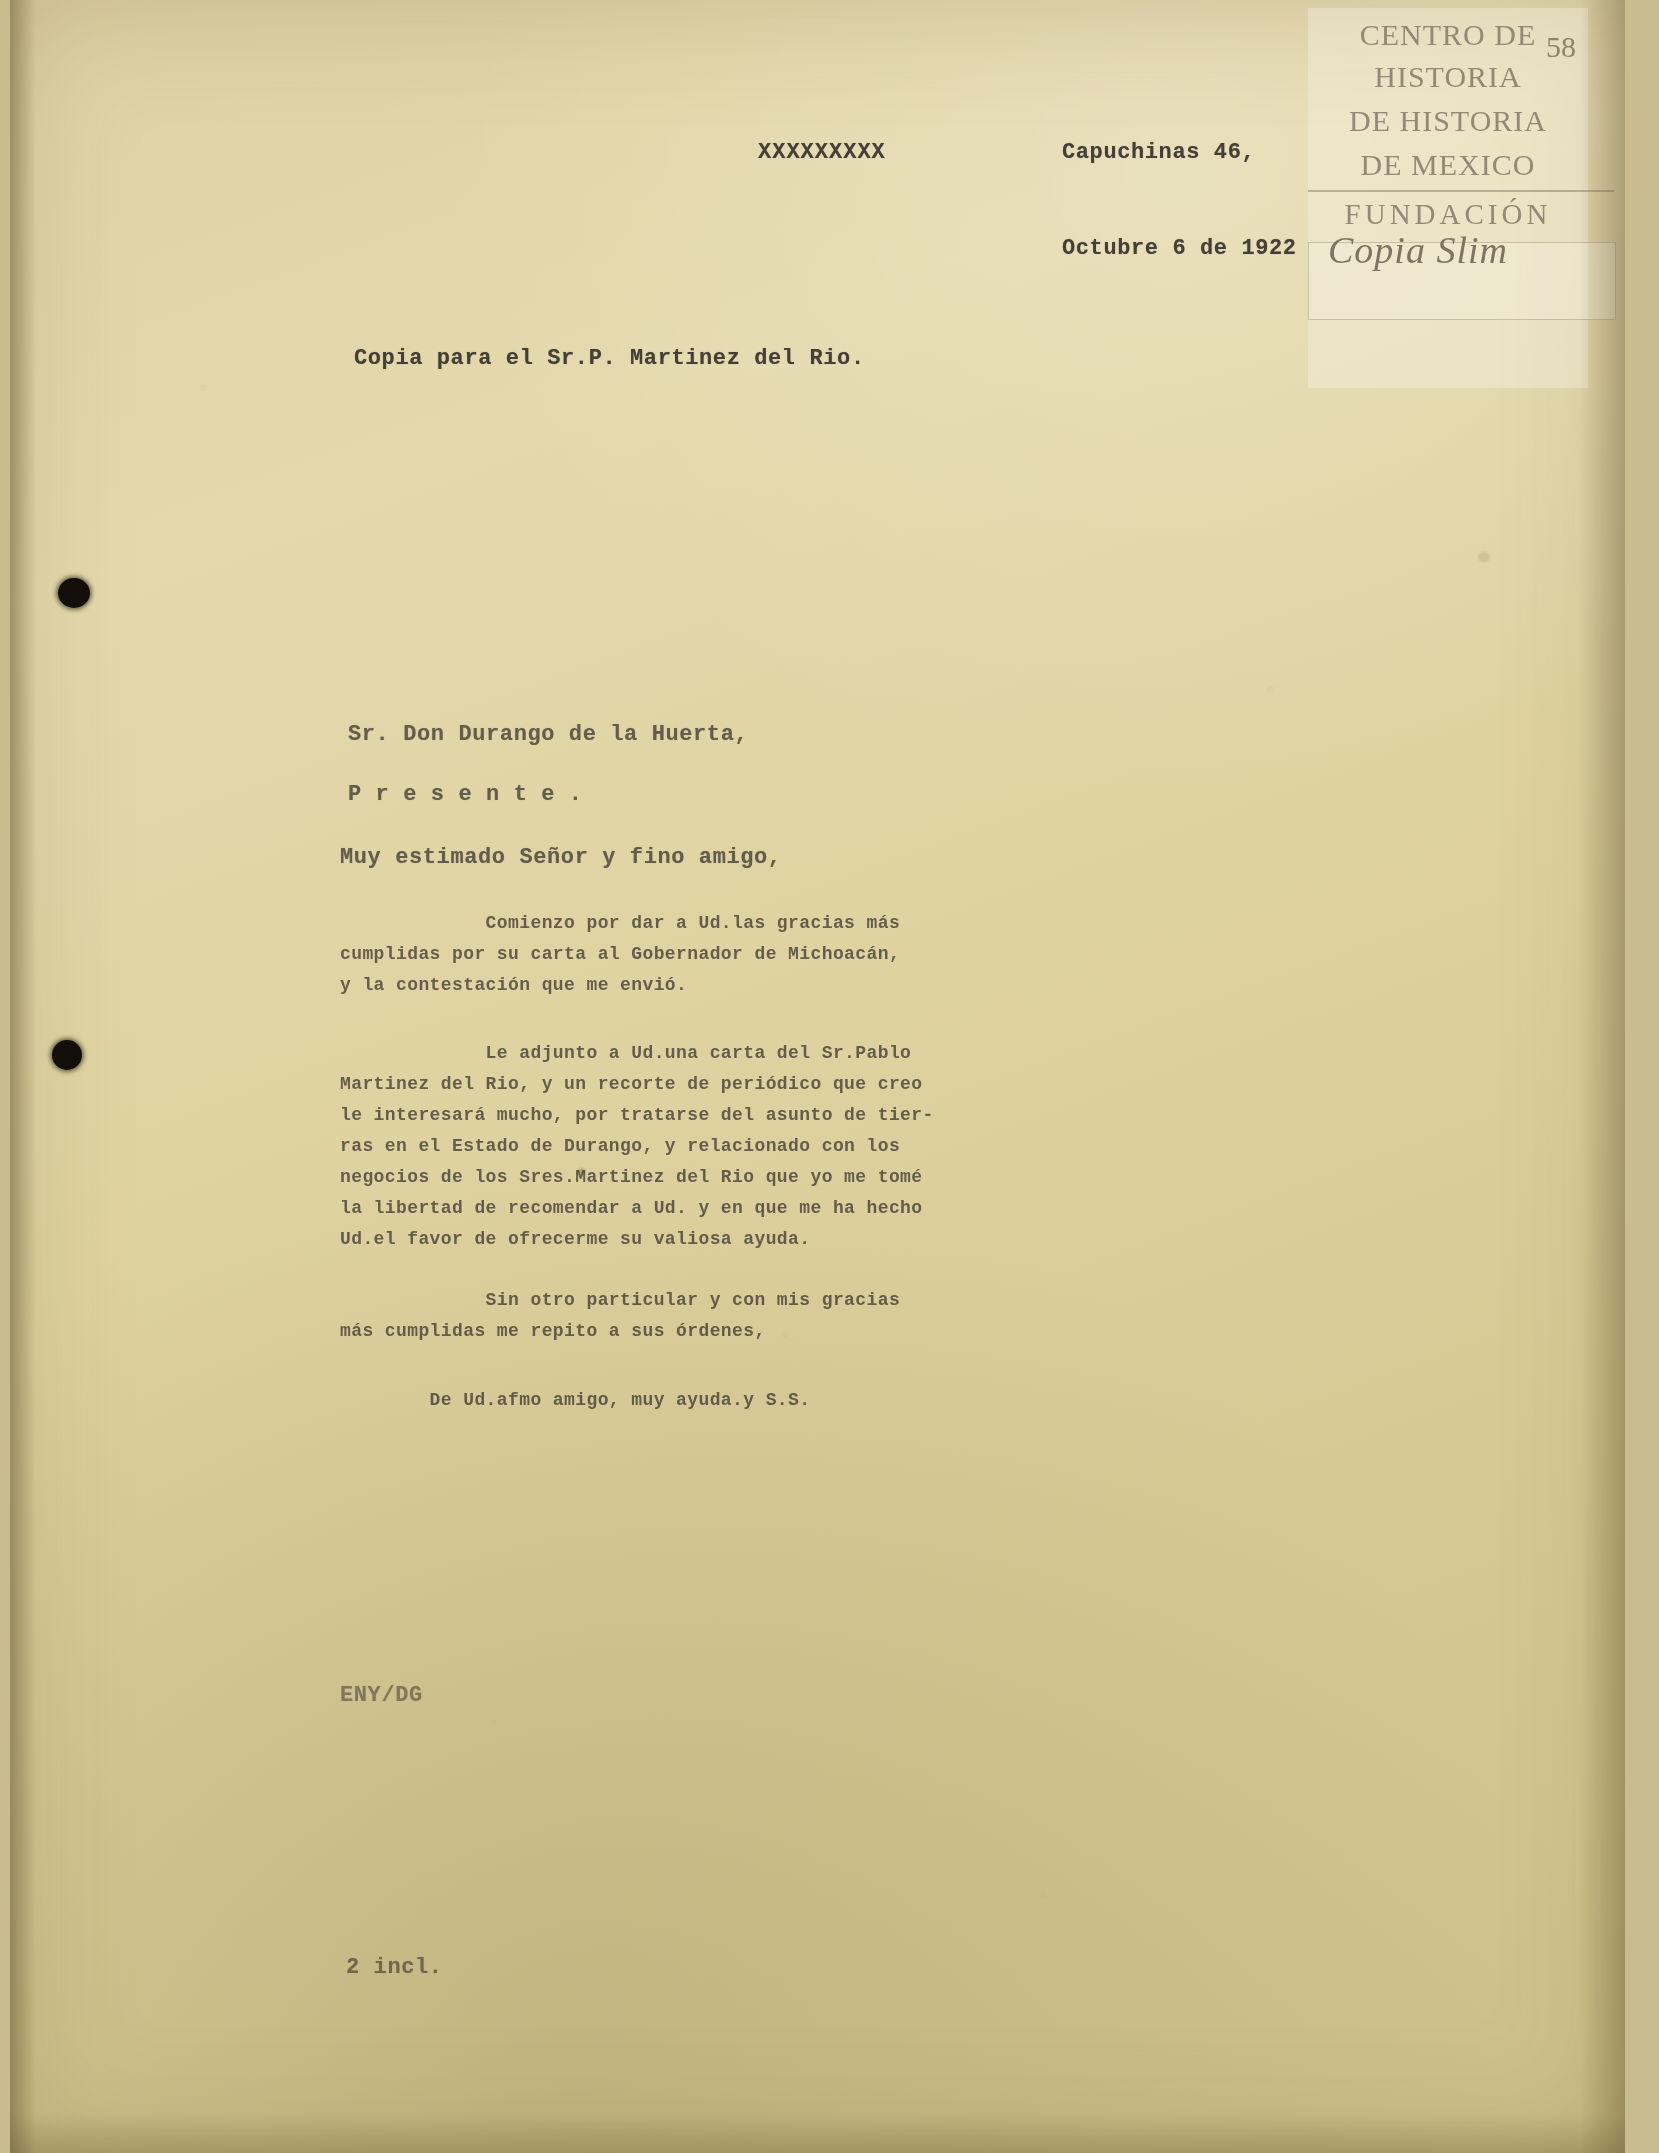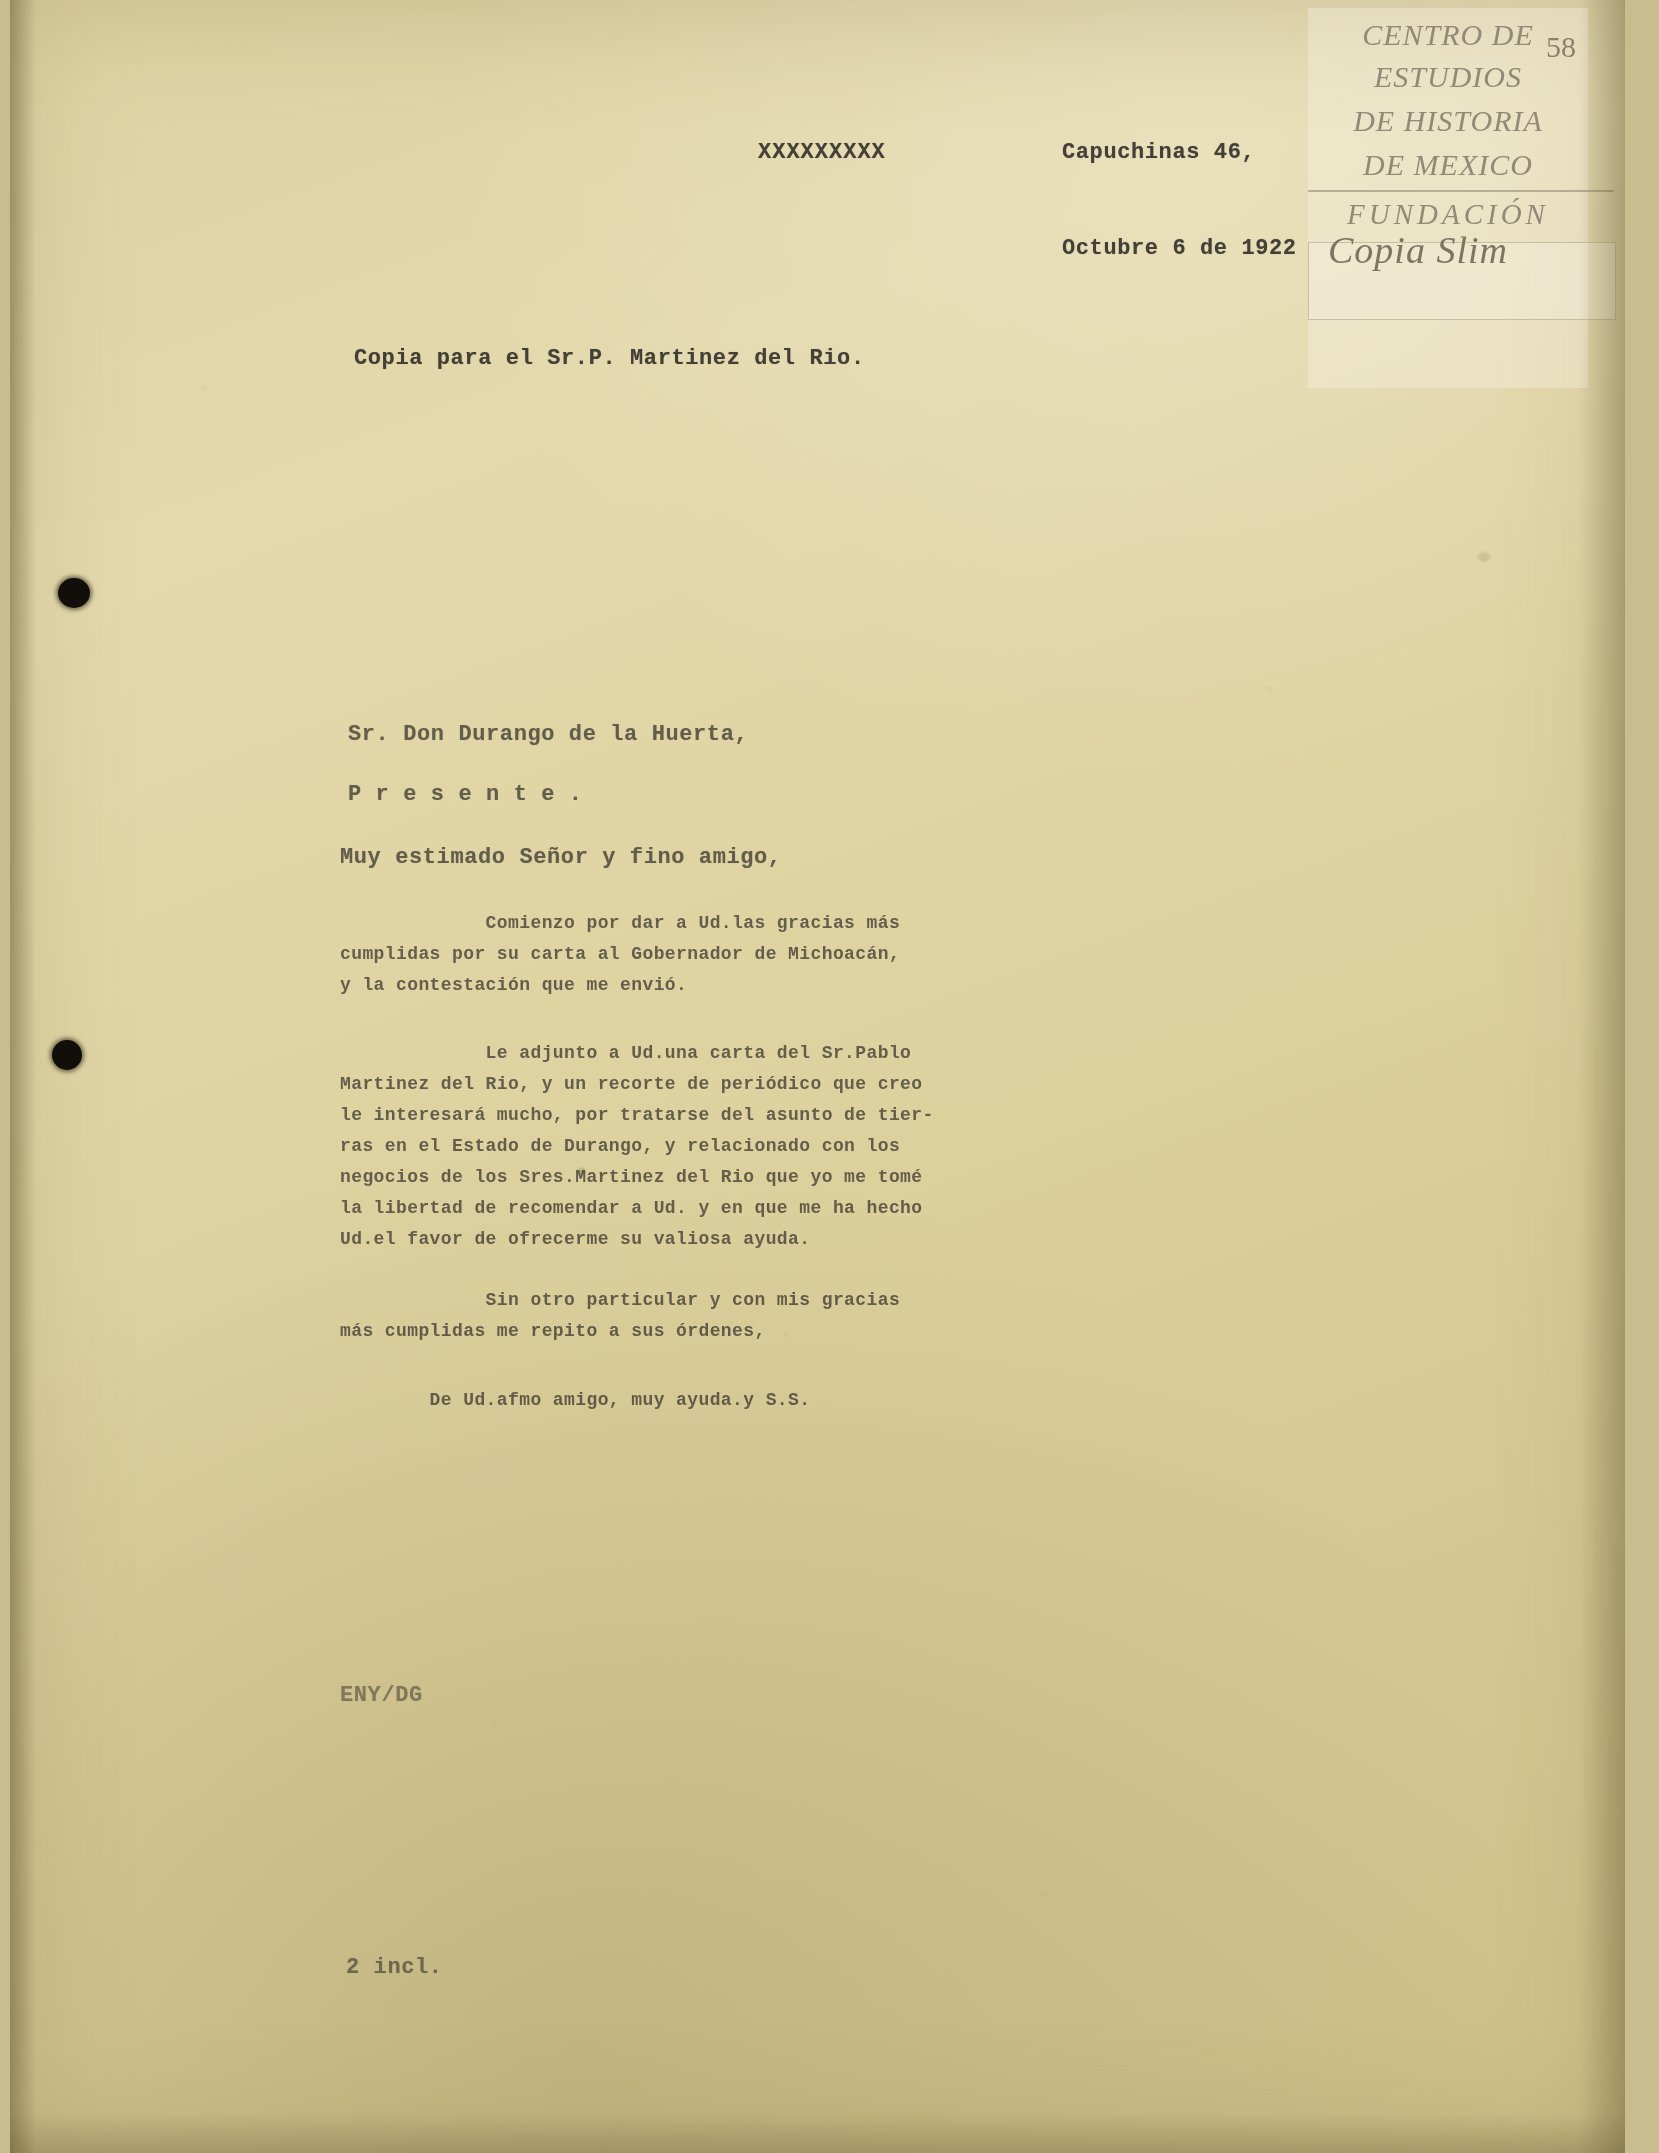--- a/index.html
+++ b/index.html
@@ -107,21 +107,20 @@
 
   
   #stamp {
     position: absolute;
     left: 1298px;
     top: 8px;
     width: 280px;
     height: 380px;
     background: rgba(245,240,225,0.40);
     pointer-events: none;
-    font-style: italic;
   }
   #stamp .line {
     position: absolute;
     left: 0;
     width: 100%;
     text-align: center;
     font-family: "Liberation Serif", serif;
     color: #8e8573;
     letter-spacing: 1px;
     opacity: .95;
@@ -219,21 +218,21 @@
 Ud.el favor de ofrecerme su valiosa ayuda.</div>
 
     <div class="body-block" style="left:330px; top:1385px;">        De Ud.afmo amigo, muy ayuda.y S.S.</div>
 
     <div class="typed faint" style="left:330px; top:1683px; opacity:.52;">ENY/DG</div>
 
     <div class="typed faint" style="left:336px; top:1955px; opacity:.62;">2 incl.</div>
 
     <div id="stamp">
       <div class="line l1">CENTRO DE</div>
-      <div class="line l2">ESTUDIOS</div>
+      <div class="line l2">HISTORIA</div>
       <div class="line l3">DE HISTORIA</div>
       <div class="line l4">DE MEXICO</div>
       <div class="line l5">FUNDACIÓN</div>
     </div>
     <div id="stamp-rule"></div>
     <div id="stamp-box"></div>
     <div id="stamp-signature">Copia Slim</div>
     <div id="folio">58</div>
 
     <div id="edge-left"></div>

